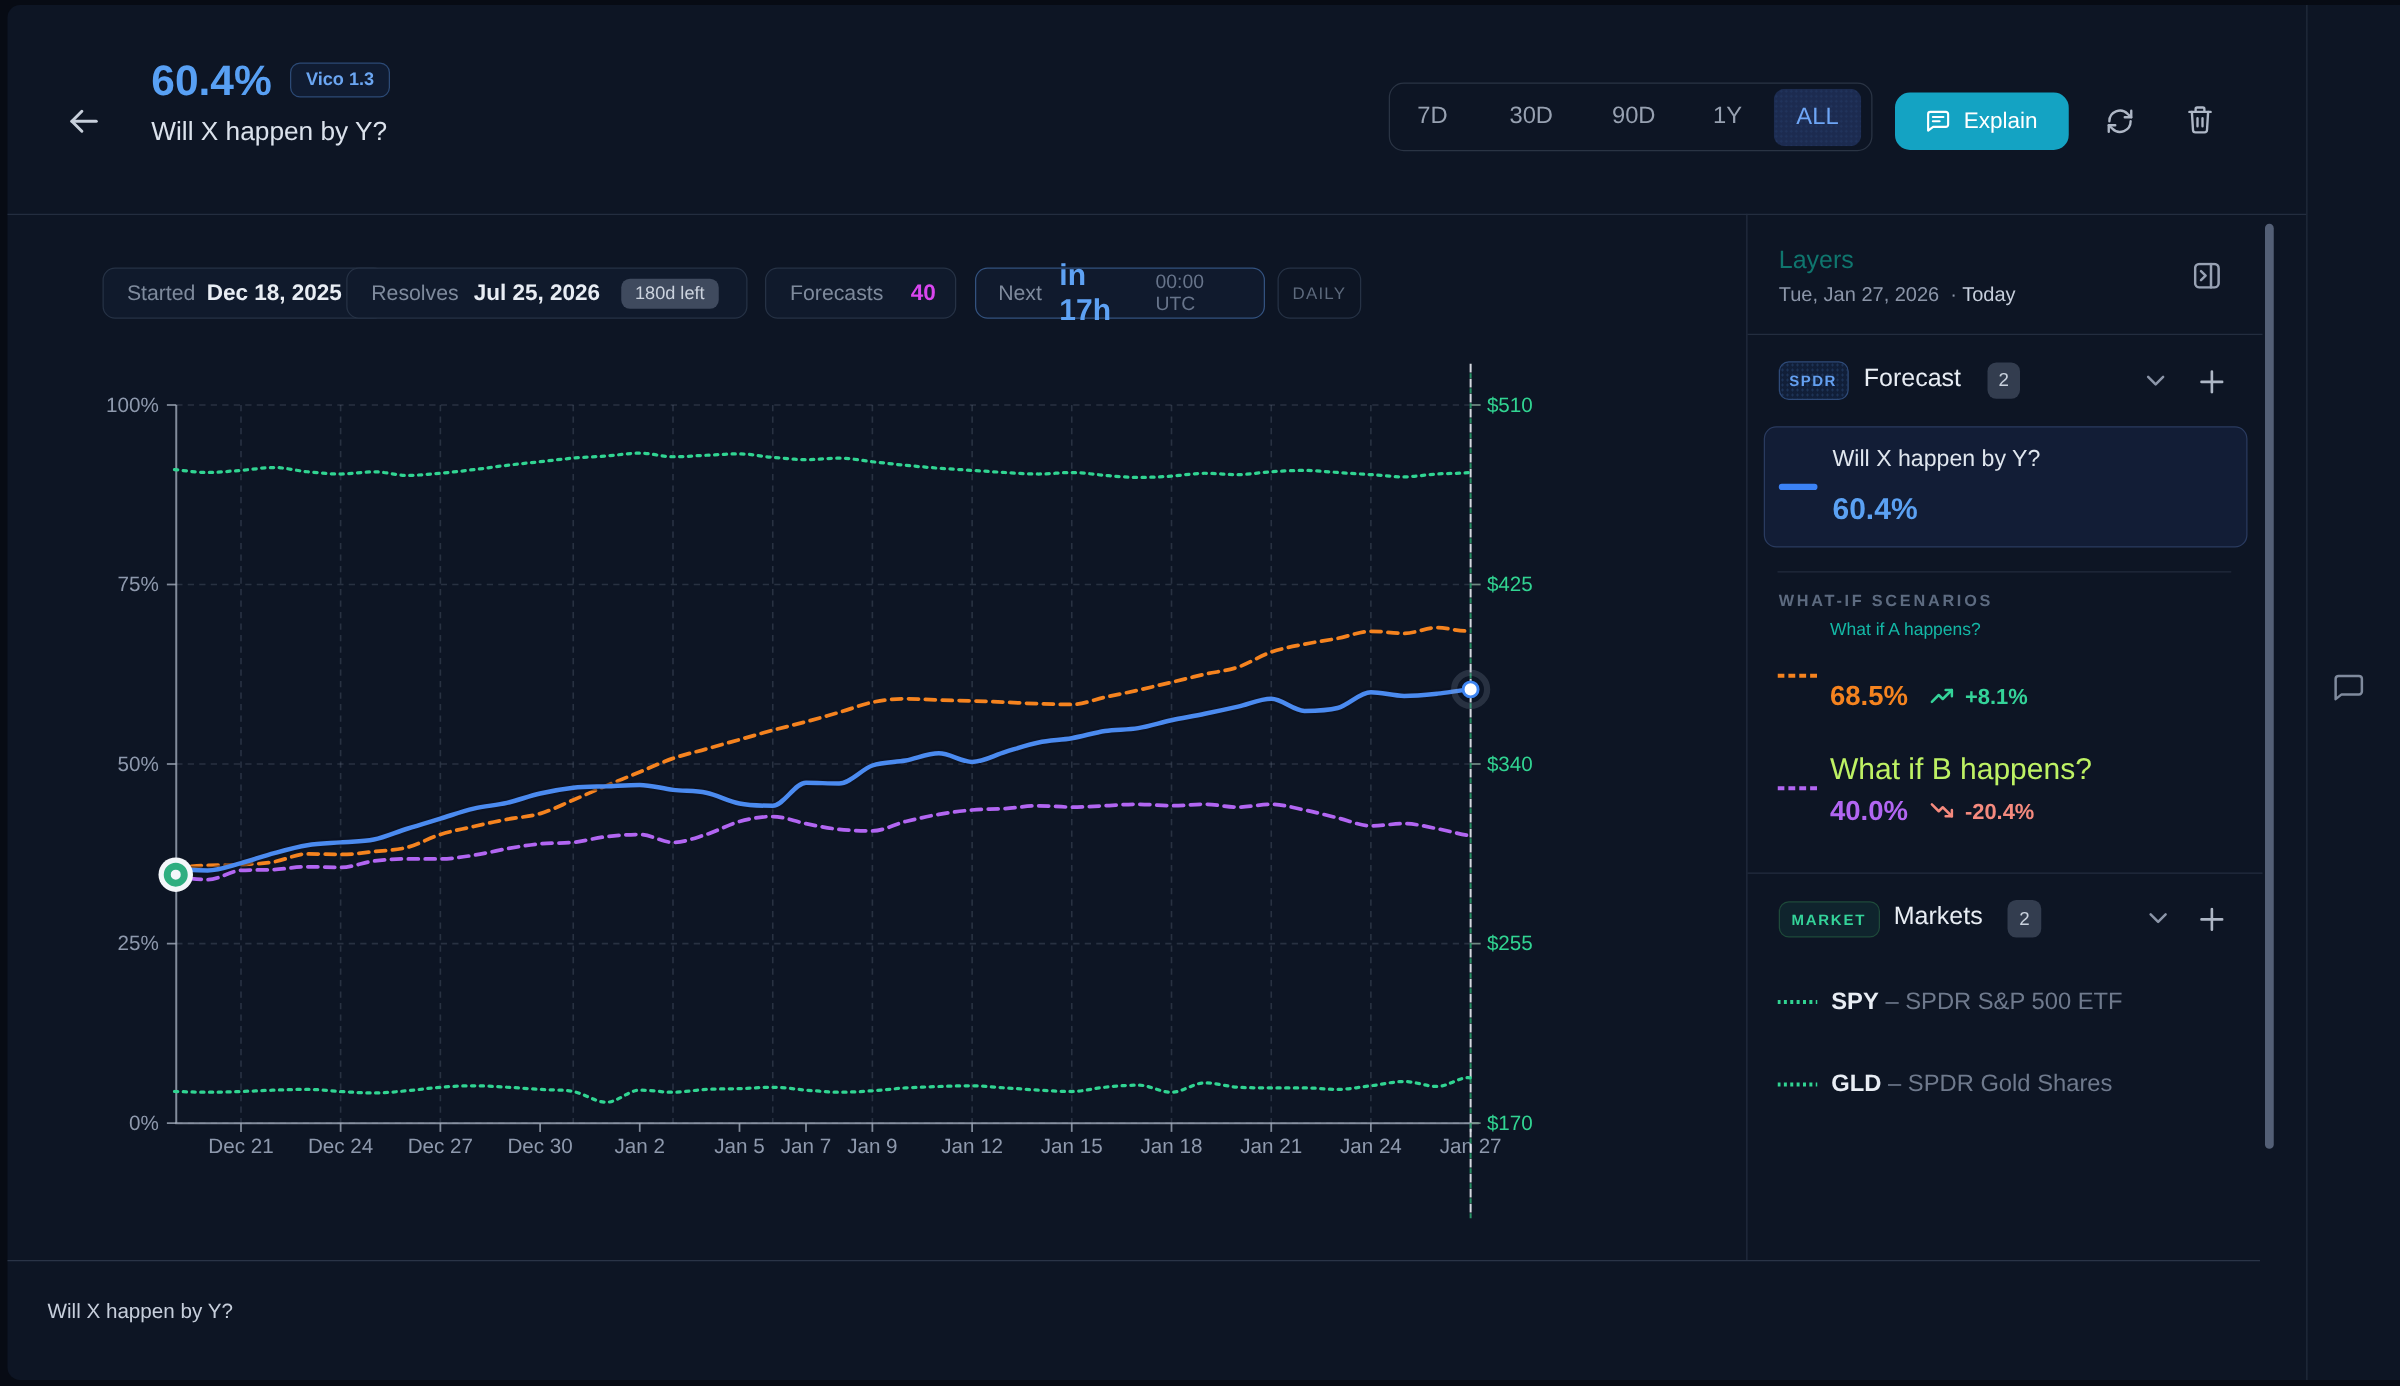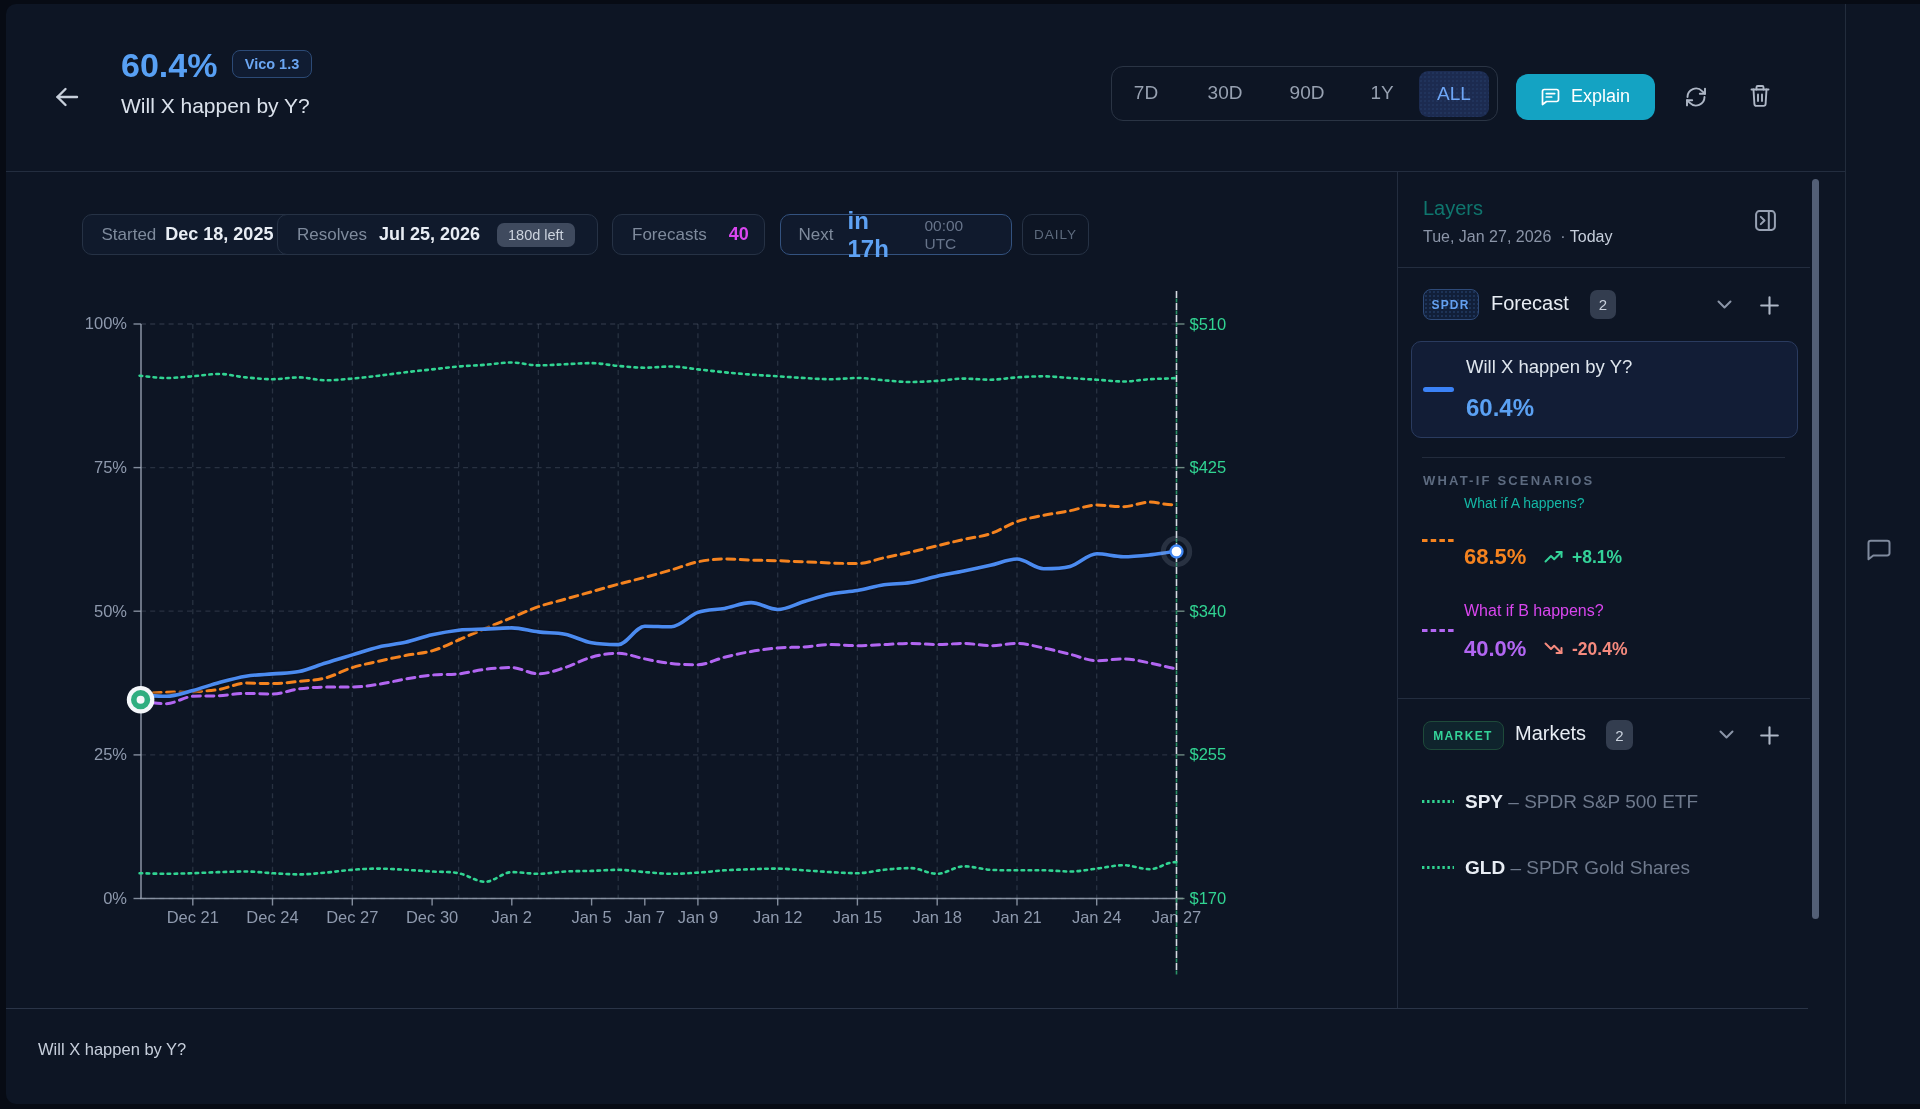--- a/index.html
+++ b/index.html
@@ -217,21 +217,21 @@
       <path d="M12.5 3h5v5"></path>
     </svg>
   </div>
 <div class="abs" style="left:1572px;top:547px;font-size:17.5px;font-weight:bold;color:#34d399;">+8.1%</div>
 
 <div class="abs" style="left:1422px;top:627.5px;">
     <svg width="32" height="5" viewBox="0 0 32 5">
       <line x1="0" y1="2.5" x2="32" y2="2.5" stroke="#b266f2" stroke-width="3.2" stroke-dasharray="5.5 3.2"></line>
     </svg>
   </div>
-<div class="abs" style="left:1464px;top:602px;font-size:16px;color:#d946ef;">What if B happens?</div>
+<div class="abs" style="left:1464px;top:602px;font-size:24px;color:#bef264;">What if B happens?</div>
 <div class="abs" style="left:1464px;top:636px;font-size:22px;font-weight:bold;color:#b266f2;">40.0%</div>
 <div class="abs" style="left:1544px;top:641px;">
     <svg width="20" height="15" viewBox="0 0 20 15" fill="none" stroke="#f58a7e" stroke-width="2.0" stroke-linecap="round" stroke-linejoin="round">
       <path d="M1.5 2.5 7 8l3.2-3.2 7.3 7.2"></path>
       <path d="M17.5 7v5h-5"></path>
     </svg>
   </div>
 <div class="abs" style="left:1572px;top:639px;font-size:17.5px;font-weight:bold;color:#f58a7e;">-20.4%</div>
 
 <div class="hdiv" style="left:1398px;top:697.5px;width:412px;"></div>

